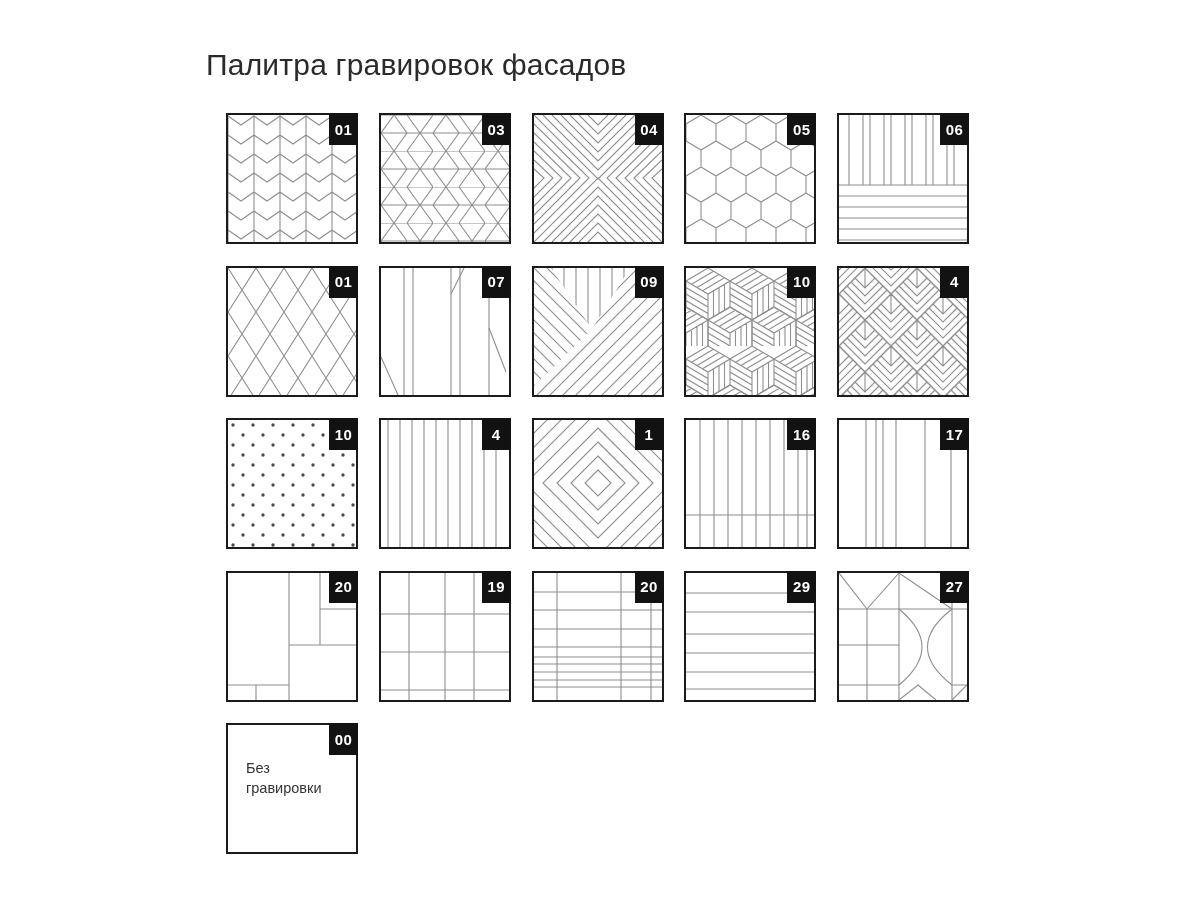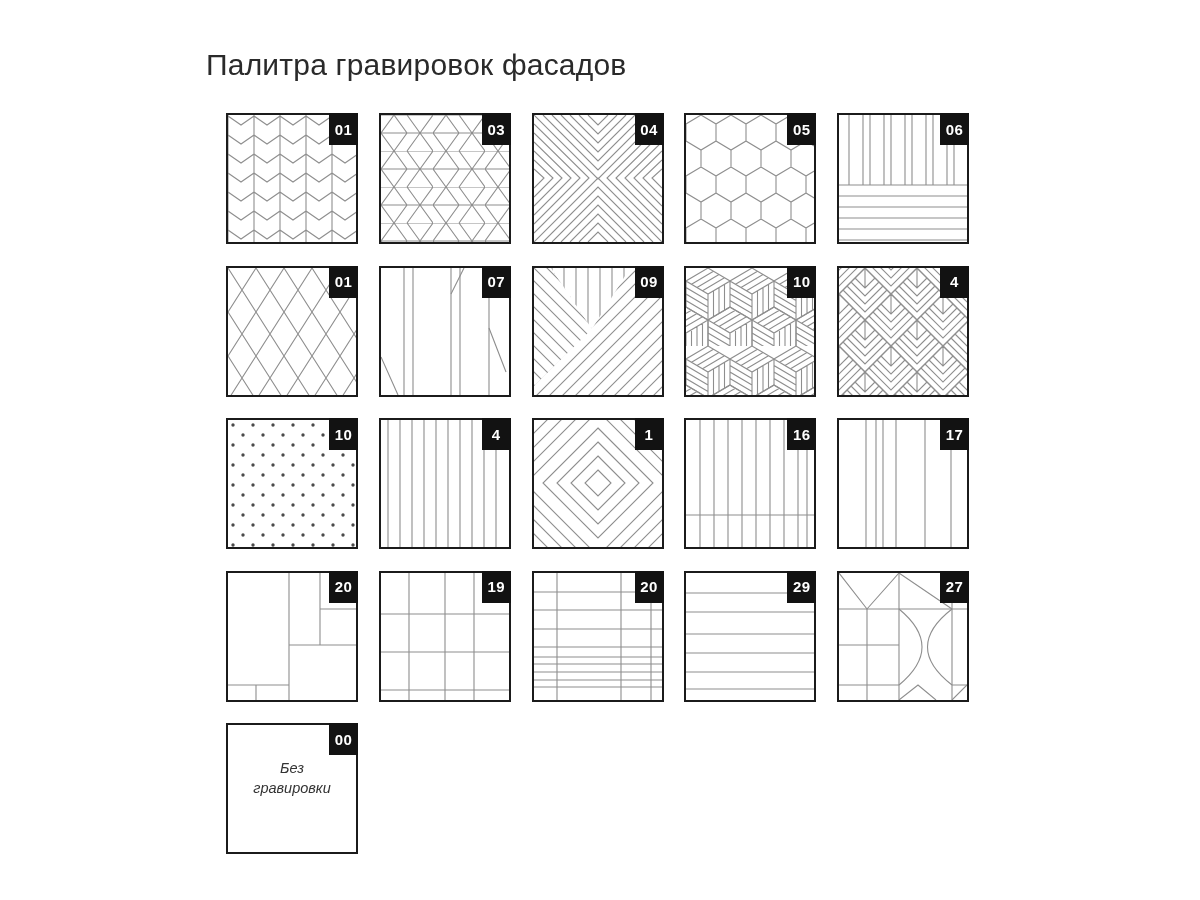--- a/index.html
+++ b/index.html
@@ -31,23 +31,23 @@
   .badge{
     position:absolute;top:-2px;right:-2px;min-width:29px;height:32px;
     background:var(--badge-bg);color:var(--badge-text);
     font-size:15px;font-weight:bold;letter-spacing:.5px;
     display:flex;align-items:center;justify-content:center;padding:0 3px;box-sizing:border-box;
   }
   .no-engraving{
     position:absolute;inset:0;display:flex;align-items:center;justify-content:center;
   }
   .no-engraving span{
-    display:block;max-width:92px;text-align:center;
+    display:block;max-width:92px;
     font-size:14.5px;line-height:1.35;color:var(--label-color);
-    position:relative;top:-10px;font-style:italic;
+    position:relative;top:-10px;
   }
 </style>
 </head>
 <body>
 
 <h1 class="page-title">Палитра гравировок фасадов</h1>
 
 <div class="palette-grid">
 
   <div class="tile">

